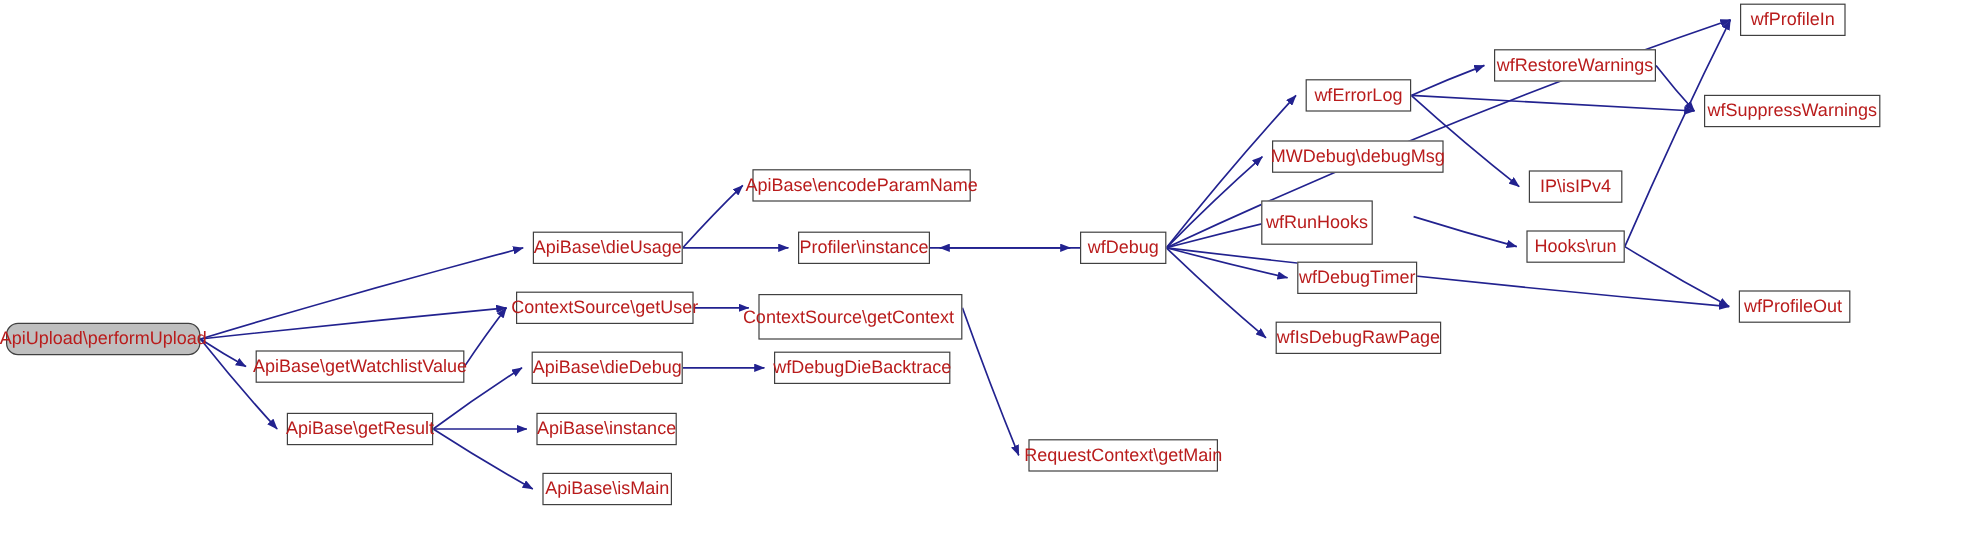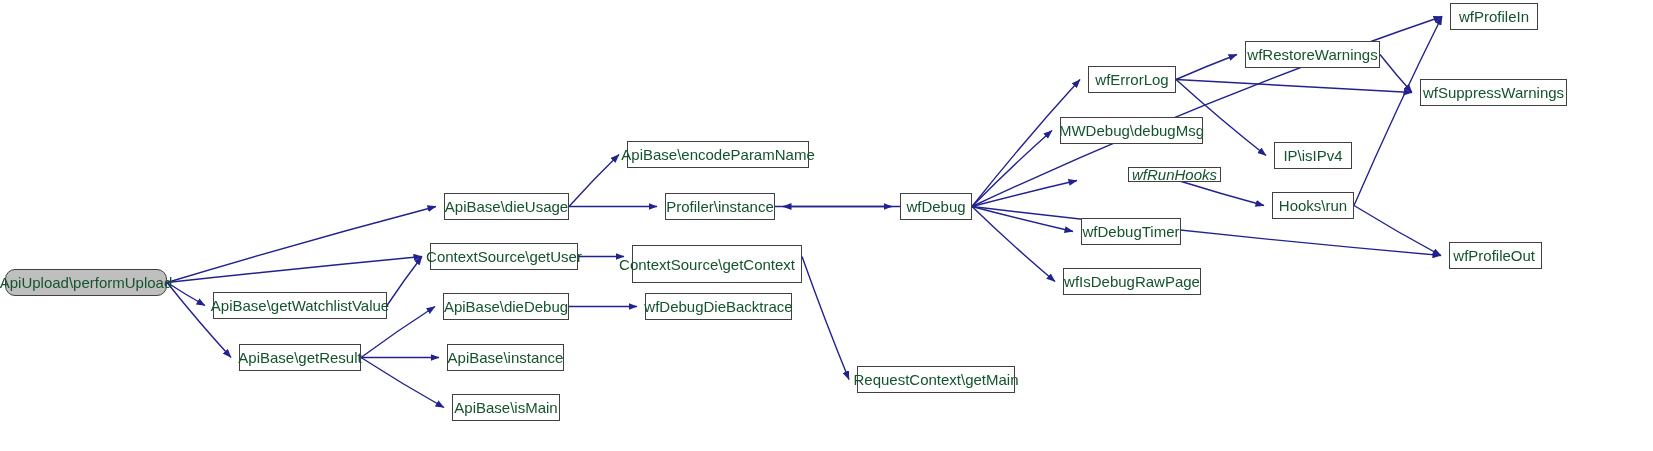--- a/index.html
+++ b/index.html
@@ -11,21 +11,21 @@
     background:#ffffff;
     font-family:"Liberation Sans", sans-serif;
     overflow:hidden;
   }
   #edges{position:absolute;left:0;top:0;width:1653px;height:451px;pointer-events:none;}
   .node{
     position:absolute;
     box-sizing:border-box;
     border:1px solid #404040;
     background:#ffffff;
-    color:#14532d;
+    color:#b91c1c;
     font-size:15px;
     line-height:1;
     display:flex;
     align-items:center;
     justify-content:center;
     white-space:nowrap;
     letter-spacing:0px;
   }
   .node.highlight{background:#bfbfbf;}
   .node span{display:block;padding:0 6px;}
@@ -114,21 +114,21 @@
       </div>
       <div class="node" style="left: 900px; top: 193px; width: 72px; height: 27px;">
         <span>wfDebug</span>
       </div>
       <div class="node" style="left: 1088px; top: 66px; width: 88px; height: 27px;">
         <span>wfErrorLog</span>
       </div>
       <div class="node" style="left: 1060px; top: 117px; width: 143px; height: 27px;">
         <span>MWDebug\debugMsg</span>
       </div>
-      <div class="node" style="left: 1128px; top: 167px; width: 93px; height: 15px; font-style: italic;">
+      <div class="node" style="left: 1051px; top: 167px; width: 93px; height: 37px;">
         <span>wfRunHooks</span>
       </div>
       <div class="node" style="left: 1081px; top: 218px; width: 100px; height: 27px;">
         <span>wfDebugTimer</span>
       </div>
       <div class="node" style="left: 1063px; top: 268px; width: 138px; height: 27px;">
         <span>wfIsDebugRawPage</span>
       </div>
       <div class="node" style="left: 1274px; top: 142px; width: 78px; height: 27px;">
         <span>IP\isIPv4</span>

